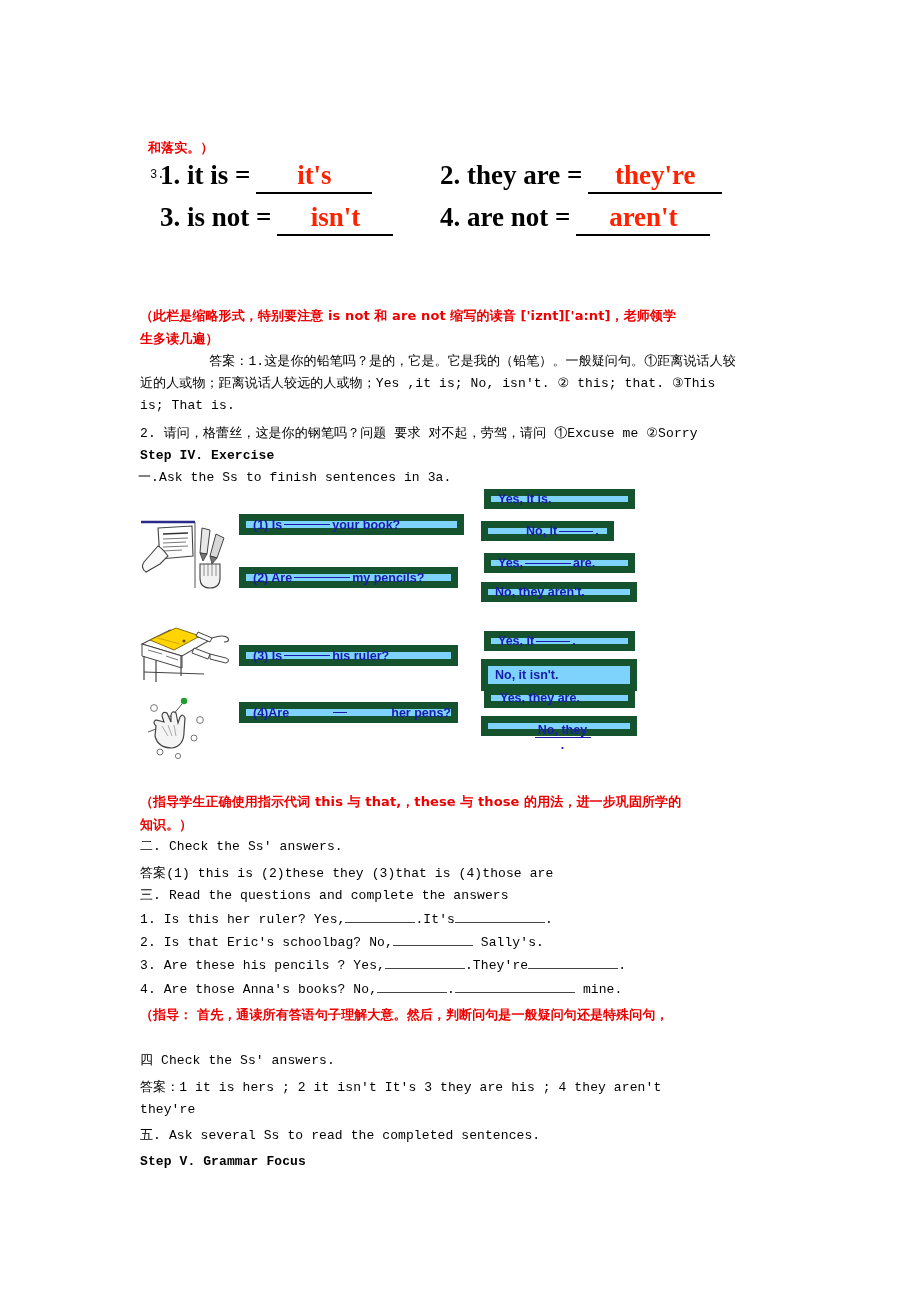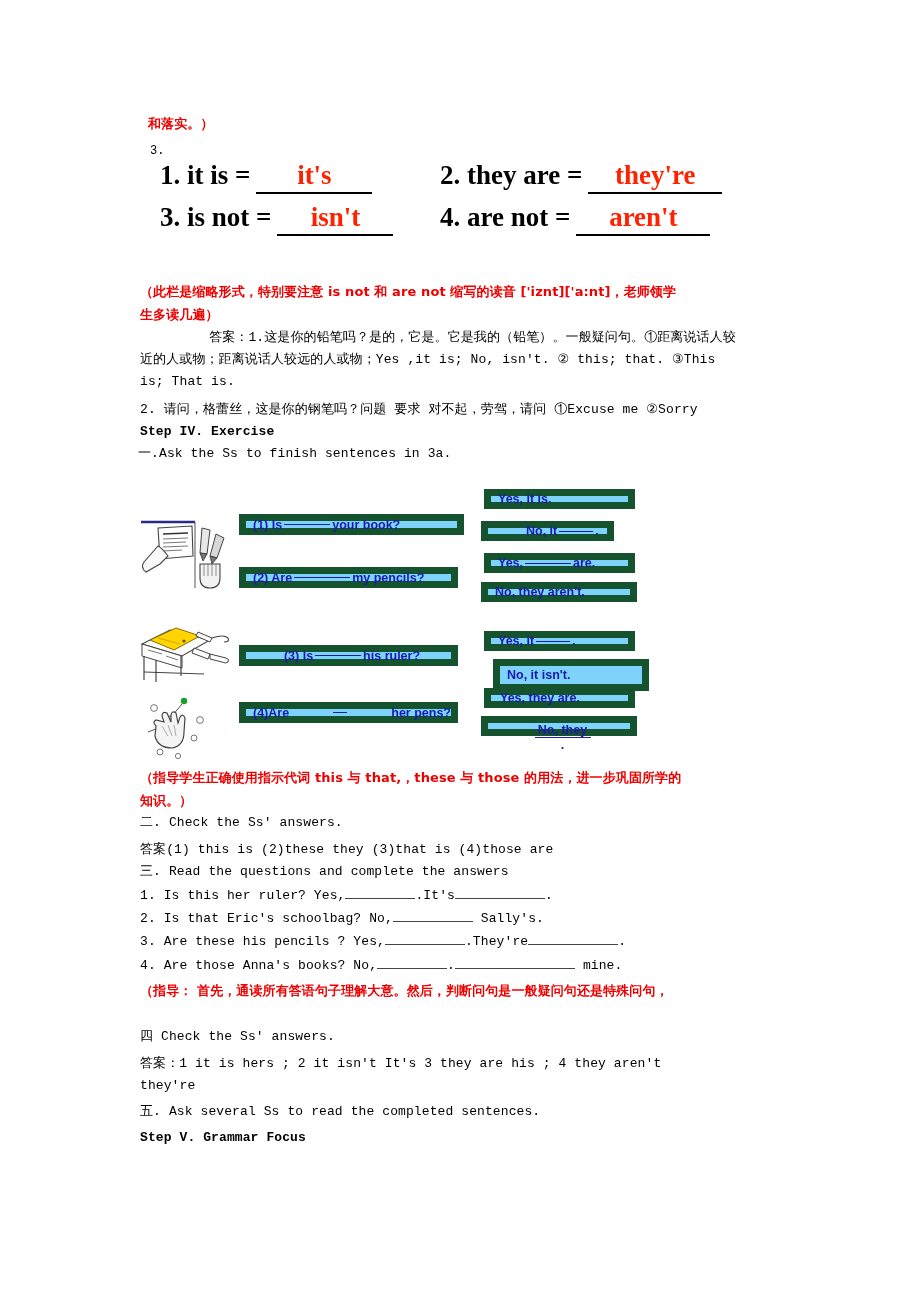--- a/index.html
+++ b/index.html
@@ -22,20 +22,21 @@
     width: 920px;
     height: 1302px;
   }
 
   
   .blk {
     position: absolute;
     font-size: 13.5px;
     line-height: 22px;
     letter-spacing: 0.1px;
+    margin-top: 24px;
   }
   .mono {
     font-family: "Liberation Mono", "DejaVu Sans Mono", monospace;
     font-size: 13px;
     line-height: 22px;
   }
   .red {
     color: #ee0000;
     font-family: "DejaVu Sans", "Liberation Sans", sans-serif;
     font-weight: bold;
@@ -222,21 +223,21 @@
     <span class="blank-m"></span>
     <span>your book?</span>
   </div>
 
   <div class="ex-box" style="left:239px; top:567px; width:219px; height:21px;">
     <span>(2) Are</span>
     <span class="blank-l"></span>
     <span>my pencils?</span>
   </div>
 
-  <div class="ex-box" style="left:239px; top:645px; width:219px; height:21px;justify-content:center;">
+  <div class="ex-box" style="left:239px; top:645px; width:219px; height:21px;">
     <span>(3) Is</span>
     <span class="blank-m"></span>
     <span>his ruler?</span>
   </div>
 
   <div class="ex-box" style="left:239px; top:702px; width:219px; height:21px;gap:42px;">
     <span>(4)Are</span>
     <span class="blank-l"></span>
     <span>her pens?</span>
   </div>
@@ -260,21 +261,21 @@
   <div class="ex-box" style="left:481px; top:582px; width:156px; height:20px;">
     <span>No, they aren't.</span>
   </div>
 
   <div class="ex-box" style="left:484px; top:631px; width:151px; height:20px;">
     <span>Yes, it</span>
     <span class="blank-s"></span>
     <span>.</span>
   </div>
 
-  <div class="ex-box" style="left:481px; top:659px; width:156px; height:32px;margin-left:12px;">
+  <div class="ex-box" style="left:481px; top:659px; width:156px; height:32px;">
     <span>No, it isn't.</span>
   </div>
 
   <div class="ex-box" style="left:484px; top:688px; width:151px; height:20px;padding-left:9px;">
     <span>Yes, they are.</span>
   </div>
 
   <div class="ex-box" style="left:481px; top:716px; width:156px; height:20px;flex-direction:column;">
     <span>No, they</span>
     <span class="blank-l"></span>

